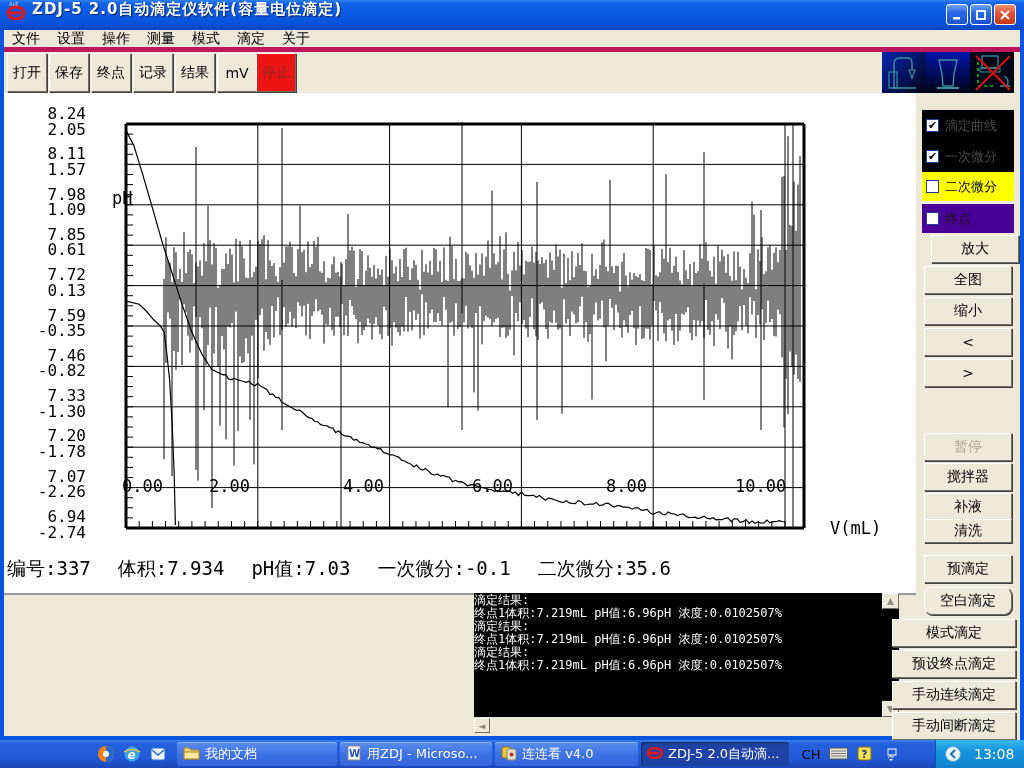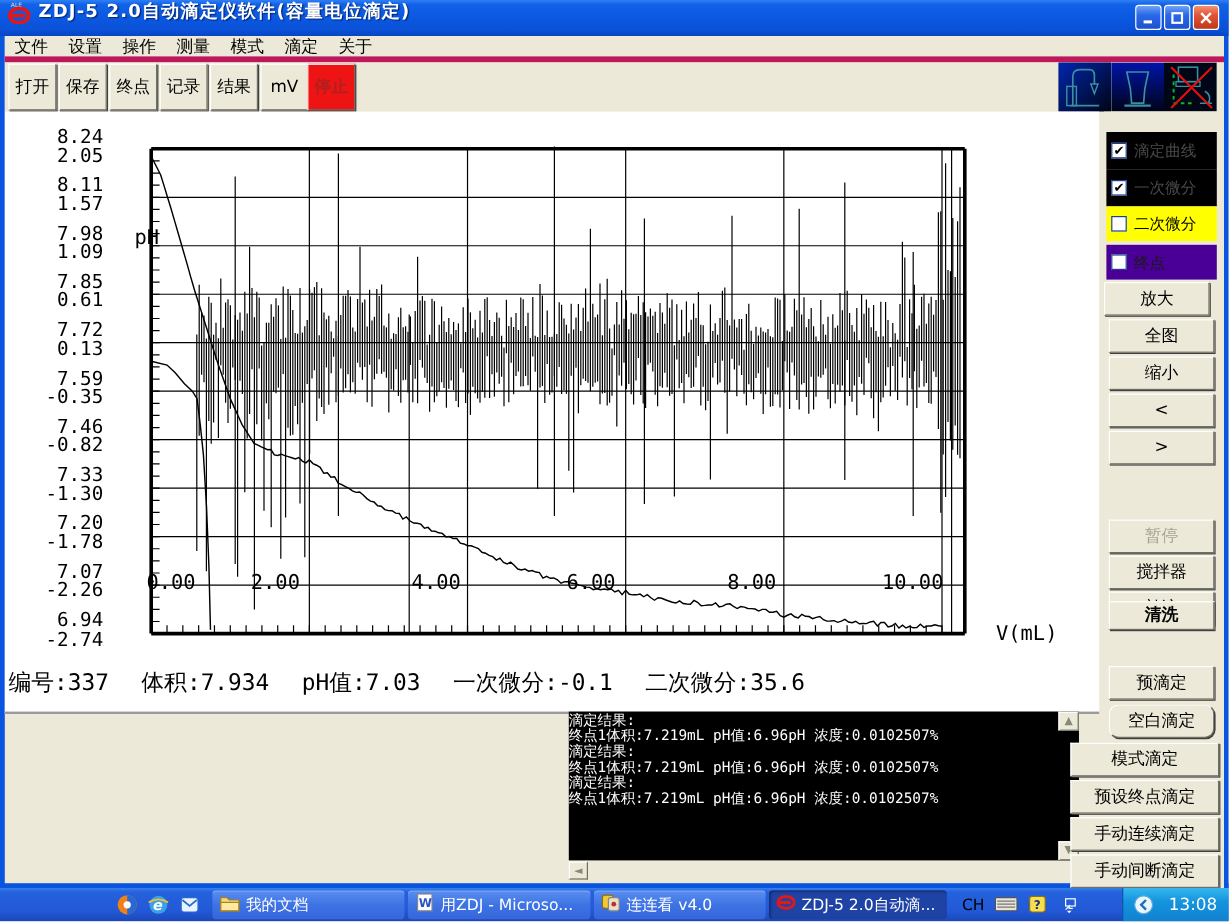--- a/index.html
+++ b/index.html
@@ -665,29 +665,29 @@
           <span class="legend-label" style="color: rgb(74, 74, 74);">一次微分</span>
         </div>
         <div class="legend-row" style="top: 79px; height: 29px; background: rgb(255, 255, 0);">
           <div class="chk"></div>
           <span class="legend-label" style="color: rgb(0, 0, 0);">二次微分</span>
         </div>
         <div class="legend-row" style="top: 111px; height: 29px; background: rgb(74, 0, 150);">
           <div class="chk"></div>
           <span class="legend-label" style="color: rgb(26, 26, 26);">终点</span>
         </div>
-        <div class="side-btn" style="left: 0; width: 88px; top: 142px; height: 28px;">放大</div>
+        <div class="side-btn" style="left: 11px; width: 88px; top: 142px; height: 28px;">放大</div>
         <div class="side-btn" style="left: 4px; width: 88px; top: 173px; height: 28px;">全图</div>
         <div class="side-btn" style="left: 4px; width: 88px; top: 204px; height: 28px;">缩小</div>
         <div class="side-btn" style="left: 4px; width: 88px; top: 235px; height: 28px;">&lt;</div>
         <div class="side-btn" style="left: 4px; width: 88px; top: 266px; height: 28px;">&gt;</div>
         <div class="side-btn disabled" style="left: 4px; width: 88px; top: 340px; height: 28px;">暂停</div>
         <div class="side-btn" style="left: 4px; width: 88px; top: 370px; height: 28px;">搅拌器</div>
         <div class="side-btn" style="left: 4px; width: 88px; top: 400px; height: 28px;">补液</div>
-        <div class="side-btn" style="left: 4px; width: 88px; top: 408px; height: 24px; font-weight: bold;">清洗</div>
+        <div class="side-btn" style="left: 4px; width: 88px; top: 426px; height: 24px;">清洗</div>
         <div class="side-btn" style="left: 4px; width: 88px; top: 462px; height: 28px;">预滴定</div>
         <div class="side-btn" style="left: 4px; width: 88px; top: 494px; height: 28px; border-radius: 8px;">空白滴定</div>
         <div class="side-btn" style="left: -28px; width: 124px; top: 557px; height: 28px;">预设终点滴定</div>
         <div class="side-btn" style="left: -28px; width: 124px; top: 526px; height: 28px;">模式滴定</div>
         <div class="side-btn" style="left: -28px; width: 124px; top: 588px; height: 28px;">手动连续滴定</div>
         <div class="side-btn" style="left: -28px; width: 124px; top: 619px; height: 28px;">手动间断滴定</div>
       </div>
   </div>
 
   <div class="taskbar" id="taskbarEl">

